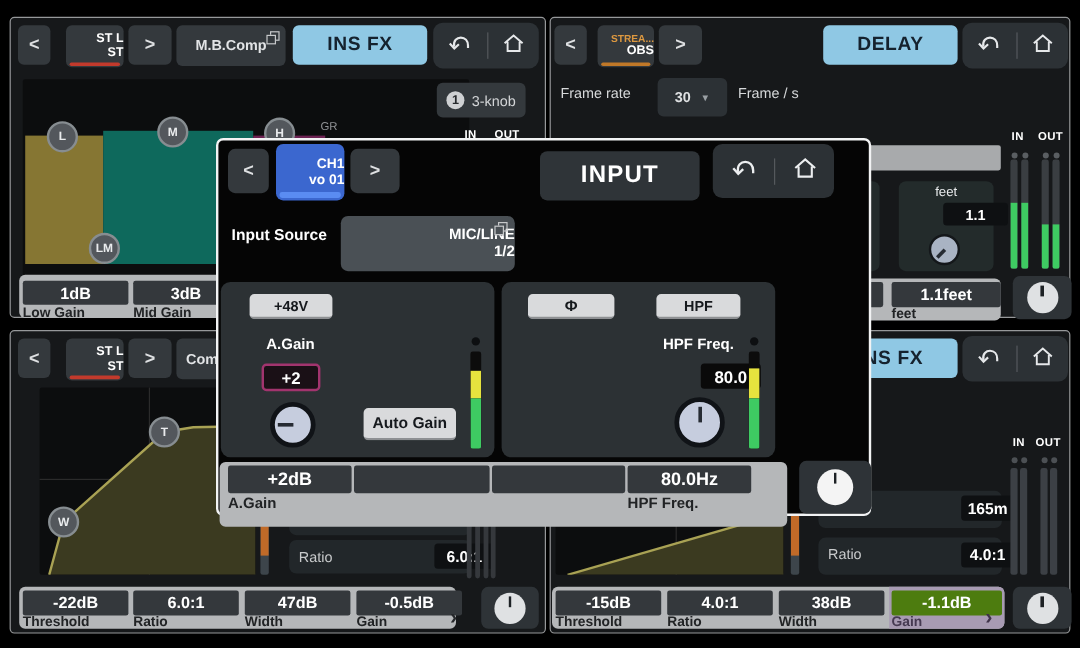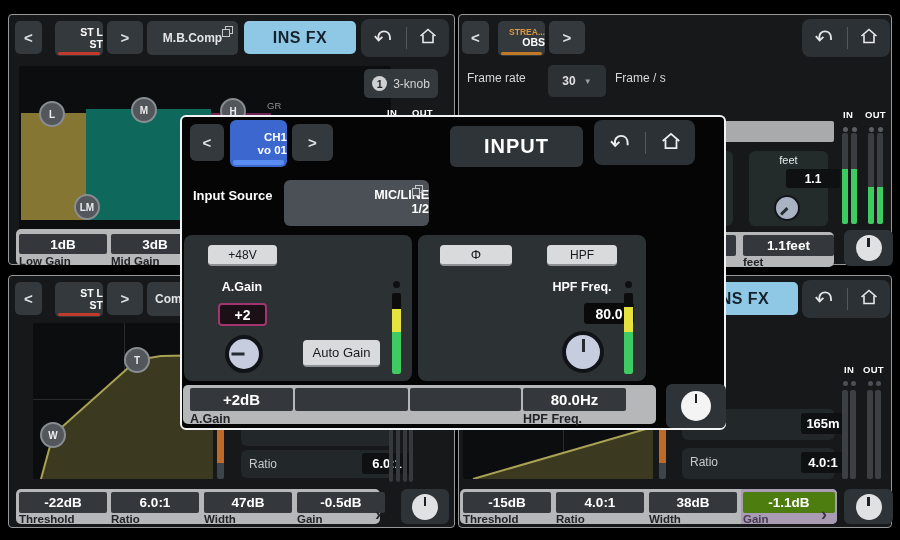--- a/index.html
+++ b/index.html
@@ -13,21 +13,21 @@
   .ch-btn{background:#34393d;border-radius:5px;color:#fff;display:flex;flex-direction:column;align-items:flex-end;
           justify-content:center;font-weight:bold;font-size:10.5px;line-height:1.1;overflow:hidden;}
   .ch-bar{position:absolute;left:3px;right:3px;bottom:1px;height:3.5px;border-radius:2px;}
   .tab-btn{background:#8fc8e4;border-radius:5px;color:#15222e;display:flex;align-items:center;justify-content:center;
            font-weight:bold;font-size:16px;letter-spacing:.5px;}
   .name-btn{background:#34393d;border-radius:5px;color:#e2e4e6;display:flex;align-items:center;justify-content:center;
             font-weight:bold;font-size:12px;}
   .nav-box{background:#2c3135;border-radius:8px;display:flex;align-items:center;justify-content:space-evenly;}
   .nav-div{width:1px;height:22px;background:#55595d;}
   .l-btn{background:#d9dadc;border-radius:4px;border-bottom:2px solid #8e9093;color:#16191d;display:flex;
-         align-items:center;justify-content:center;font-weight:normal;font-size:12px;text-align:center;}
+         align-items:center;justify-content:center;font-weight:bold;font-size:12px;text-align:center;}
   .cyan-btn{background:#8edcf5;border-bottom:2px solid #5d93a6;}
   .strip{background:#b5b7b9;border-radius:5px;}
   .s-val{position:absolute;box-sizing:border-box;background:#34383c;border-radius:2px;color:#fff;font-weight:bold;
          font-size:13.5px;display:flex;align-items:center;justify-content:center;}
   .s-lab{position:absolute;color:#212325;font-weight:bold;font-size:11.5px;text-align:left;line-height:1;}
   .row{position:absolute;box-sizing:border-box;background:#22272a;border-radius:6px;}
   .row-lab{position:absolute;color:#c8cacb;font-size:12px;}
   .val-dark{position:absolute;box-sizing:border-box;background:#0e1012;border-radius:3px;color:#fff;font-weight:bold;
             font-size:13px;display:flex;align-items:center;justify-content:center;margin-left:24px;}
   .handle{position:absolute;box-sizing:border-box;width:26px;height:26px;border-radius:50%;background:#53575c;
@@ -115,20 +115,21 @@
   </section>
 
   <section class="panel" style="left:458px;top:14px;width:434px;height:251px">
     <div class="abs p-btn" style="left:3px;top:6px;width:27px;height:33px">&lt;</div>
     <div class="abs ch-btn" style="left:39px;top:6px;width:47px;height:35px">
       <span style="color:#dc9840;font-size:8.5px">STREA...</span>
       <span>OBS</span>
       <i class="ch-bar" style="background:#c07828"></i>
     </div>
     <div class="abs p-btn" style="left:90px;top:6px;width:36px;height:33px">&gt;</div>
+    <div class="abs tab-btn" style="left:227px;top:6px;width:112px;height:33px">DELAY</div>
     <div class="abs nav-box" style="left:343px;top:4px;width:88px;height:38px">
       <span><svg width="22" height="22" viewBox="0 0 22 22">
             <path d="M6.5 14 C5.5 8.5 9 6.3 12 6.3 C15.5 6.3 18 9 18 13 L18 15" fill="none" stroke="#e6e8ea" stroke-width="1.8"></path>
             <path d="M2.8 11.2 L6.6 15.4 L10.4 11.8" fill="none" stroke="#e6e8ea" stroke-width="1.8"></path>
           </svg></span>
       <span class="nav-div"></span>
       <span><svg width="20" height="20" viewBox="0 0 20 20">
             <path d="M2.5 10 L10 3.5 L17.5 10 M5 8.8 V16.5 H15 V8.8" fill="none" stroke="#e6e8ea" stroke-width="1.6"></path>
           </svg></span>
     </div>
@@ -346,21 +347,21 @@
       <div class="knob" style="left:144px;top:96px;width:42px;height:42px">
           <span class="ptr" style="transform:rotate(180deg)"></span>
         </div>
       <span class="dot" style="left:207px;top:46px;width:7px;height:7px;background:#0d0f11"></span>
       <div class="meter" style="left:206px;top:58px;width:9px;height:81px;background:#0c0c0c">
         <div style="position:absolute;top:14px;left:0;right:0;height:25px;background:#e6e33e"></div>
         <div style="position:absolute;top:39px;left:0;right:0;height:42px;background:#3ecb62"></div>
       </div>
     </div>
 
-    <div class="abs strip" style="left:1px;top:268px;width:473px;height:39px">
+    <div class="abs strip" style="left:1px;top:268px;width:473px;height:54px">
       <div class="s-val" style="left:7px;top:3px;width:103px;height:23px;font-size:15px">+2dB</div>
       <div class="s-lab" style="left:7px;top:28px;width:103px;font-size:12.5px">A.Gain</div>
       <div class="s-val" style="left:112px;top:3px;width:113px;height:23px"></div>
       <div class="s-val" style="left:227px;top:3px;width:111px;height:23px"></div>
       <div class="s-val" style="left:340px;top:3px;width:103px;height:23px;font-size:15px">80.0Hz</div>
       <div class="s-lab" style="left:340px;top:28px;width:103px;font-size:12.5px">HPF Freq.</div>
     </div>
     <div class="knobbox" style="left:484px;top:267px;width:60px;height:44px">
         <span class="knob-w bright"></span>
       </div>

